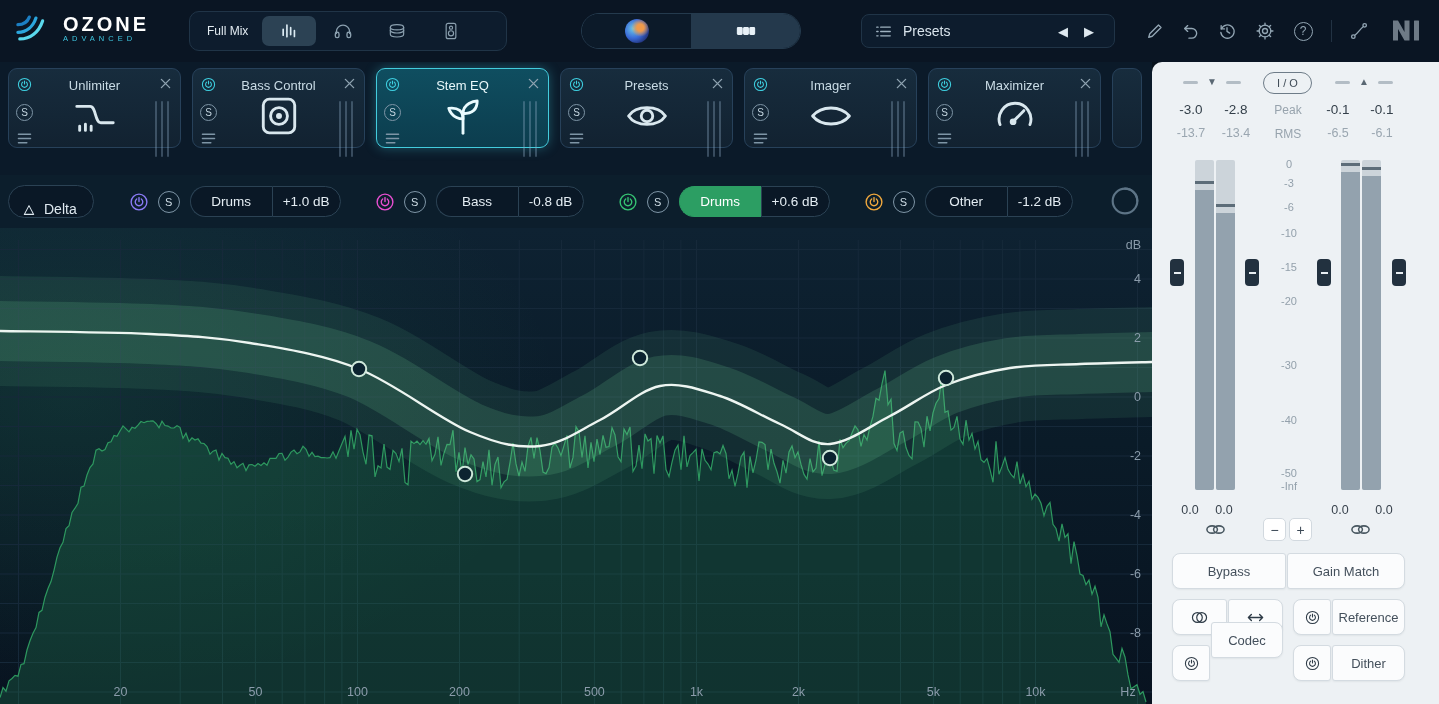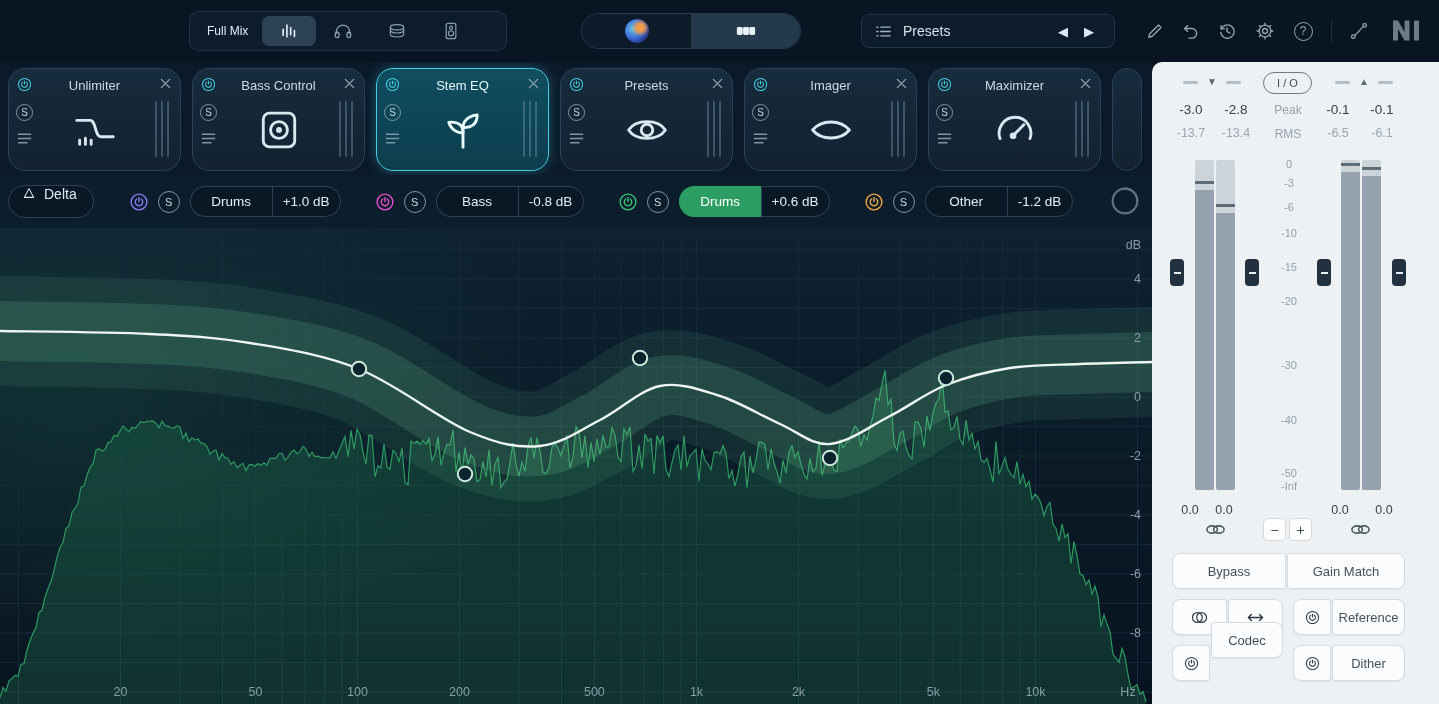--- a/index.html
+++ b/index.html
@@ -27,37 +27,37 @@
 .spacer{flex:1}
 .parrow{background:none;border:none;color:#dfe9f0;font-size:13px;width:26px;height:26px;display:flex;align-items:center;justify-content:center;cursor:pointer;padding:0}
 .tb-icon{position:absolute;top:17px;width:30px;height:28px;background:none;border:none;color:#93a6b4;display:flex;align-items:center;justify-content:center;padding:0;cursor:pointer}
 .help-circ{width:19px;height:19px;border:1.7px solid currentColor;border-radius:50%;display:flex;align-items:center;justify-content:center;font-size:12px}
 .tb-div{position:absolute;left:1331px;top:20px;width:1px;height:22px;background:#223243}
 .tb-ni{position:absolute;left:1392px;top:19px;width:30px;height:23px;color:#6e7a86;display:block}
 .ic{display:block}.ic14{width:14px;height:14px}.ic16{width:17px;height:17px}.ic18{width:19px;height:19px}.ic20{width:20px;height:20px}.ic22{width:22px;height:22px}
 
 
 .module-row{position:absolute;left:0;top:62px;width:1152px;height:113px;background:#0b1a29;display:flex;gap:11px;padding:6px 0 0 8px;overflow:hidden}
-.mcard{position:relative;flex:0 0 173px;width:173px;height:103px;border-radius:17px;background:linear-gradient(180deg,#172c3d,#122231);border:1px solid #27415a;cursor:pointer}
+.mcard{position:relative;flex:0 0 173px;width:173px;height:80px;border-radius:9px;background:linear-gradient(180deg,#172c3d,#122231);border:1px solid #27415a;cursor:pointer}
 .mcard.sel{background:linear-gradient(180deg,#0f4e60,#0c3d4e);border:1.5px solid #43ccdd;box-shadow:0 0 12px rgba(64,200,220,.35)}
 .mcard.partial{flex:0 0 30px;width:30px}
 .mpwr{position:absolute;left:7px;top:7px;width:17px;height:17px;color:#3ecfe0}
 .mtitle{position:absolute;left:28px;right:28px;top:9px;text-align:center;font-size:13px;color:#c9dbe5;white-space:nowrap;overflow:hidden}
 .mcard.sel .mtitle{color:#e8f7fa}
 .mclose{position:absolute;right:9px;top:9px;width:11px;height:11px;color:#8ea2b0;cursor:pointer}
 .msolo{position:absolute;left:7px;top:35px;width:17px;height:17px;border:1.2px solid #7e95a6;border-radius:50%;color:#c4d5df;font-size:10px;display:flex;align-items:center;justify-content:center;cursor:pointer}
 .mlist{position:absolute;left:8px;top:63px;width:15px;height:13px;color:#7e95a6;cursor:pointer}
 .micon{position:absolute;left:50%;top:60%;transform:translate(-50%,-50%);width:46px;height:46px;color:#d9e7ee}
 .mcard.sel .micon{color:#eafcff}
 .mgrip{position:absolute;right:11px;top:32px;display:flex;gap:4px;cursor:grab}
 .mgrip i{display:block;width:2px;height:56px;background:rgba(140,170,195,.35);border-radius:1px}
 
 
 .stem-row{position:relative;position:absolute;left:0;top:175px;width:1152px;height:53px;background:#0c1e2c;display:flex;align-items:center;padding-left:8px}
-.delta-btn{display:flex;align-items:flex-start;gap:8px;height:33px;padding:0 16px 0 13px;border-radius:17px;border:1px solid #2b4254;background:#0a1826;color:#dfe9f0;font-size:14px;margin-right:34px;cursor:pointer}
+.delta-btn{display:flex;align-items:flex-end;gap:8px;height:33px;padding:0 16px 0 13px;border-radius:17px;border:1px solid #2b4254;background:#0a1826;color:#dfe9f0;font-size:14px;margin-right:34px;cursor:pointer}
 .stem-items{display:flex;align-items:center}
 .stem{display:flex;align-items:center;margin-right:33px}
 .spwr{width:22px;height:22px;margin-right:8px;cursor:pointer}
 .ssolo{width:22px;height:22px;border-radius:50%;border:1.4px solid #7e95a6;color:#cfdde6;font-size:11px;display:flex;align-items:center;justify-content:center;margin-right:10px;cursor:pointer}
 .sname{height:31px;min-width:82px;padding:0 14px;display:flex;align-items:center;justify-content:center;background:#0a1826;border:1px solid #2b4254;border-right:none;border-radius:16px 0 0 16px;color:#e4edf3;font-size:13.5px;cursor:pointer}
 .stem.active .sname{background:#2c9e63;border-color:#2c9e63;color:#fff}
 .sval{height:31px;min-width:66px;padding:0 10px;display:flex;align-items:center;justify-content:center;background:#0a1826;border:1px solid #2b4254;border-radius:0 16px 16px 0;color:#e4edf3;font-size:13.5px;cursor:pointer}
 .stem-knob{position:absolute;right:12px;top:11px;width:30px;height:30px;color:#5d7486;cursor:pointer}
 
 
@@ -108,20 +108,33 @@
 .codec{left:59px;top:560px;width:72px;height:36px;border-radius:3px 8px 8px 3px}
 .dpw{left:141px;top:583px;width:38px;height:36px;border-radius:8px 3px 3px 8px}
 .dither{left:180px;top:583px;width:73px;height:36px;border-radius:3px 8px 8px 3px}
 </style>
 </head>
 <body>
 
 <div class="app">
 
   <header class="topbar">
+    <div class="brand">
+      <span>
+        <svg viewBox="0 0 40 32" style="width:38px;height:31px;display:block" fill="none" stroke-linecap="round">
+          <path d="M4,27 C15,27 24,20 28,8" stroke="#5ad8ec" stroke-width="3.4"></path>
+          <path d="M2,20 C11,20 18,14 21,5" stroke="#2ba6dd" stroke-width="3.4"></path>
+          <path d="M2,12 C8,12 12,9 14,4" stroke="#1c7ec2" stroke-width="3.4"></path>
+        </svg>
+      </span>
+      <span class="brand-text">
+        <span class="brand-name">OZONE</span>
+        <span class="brand-edition">ADVANCED</span>
+      </span>
+    </div>
 
     <div class="fullmix">
       <span class="fullmix-label">Full Mix</span>
       <button class="fm-btn sel">
           <i class="ic ic20">
             <svg viewBox="0 0 22 24" fill="none" stroke="currentColor" stroke-width="2" stroke-linecap="round" stroke-linejoin="round" style="width:100%;height:100%;display:block">
               <path d="M4,17 V10 M8.5,19 V5 M13,16.5 V8 M17.5,18.5 V11.5"></path>
             </svg>
           </i>
         </button>

